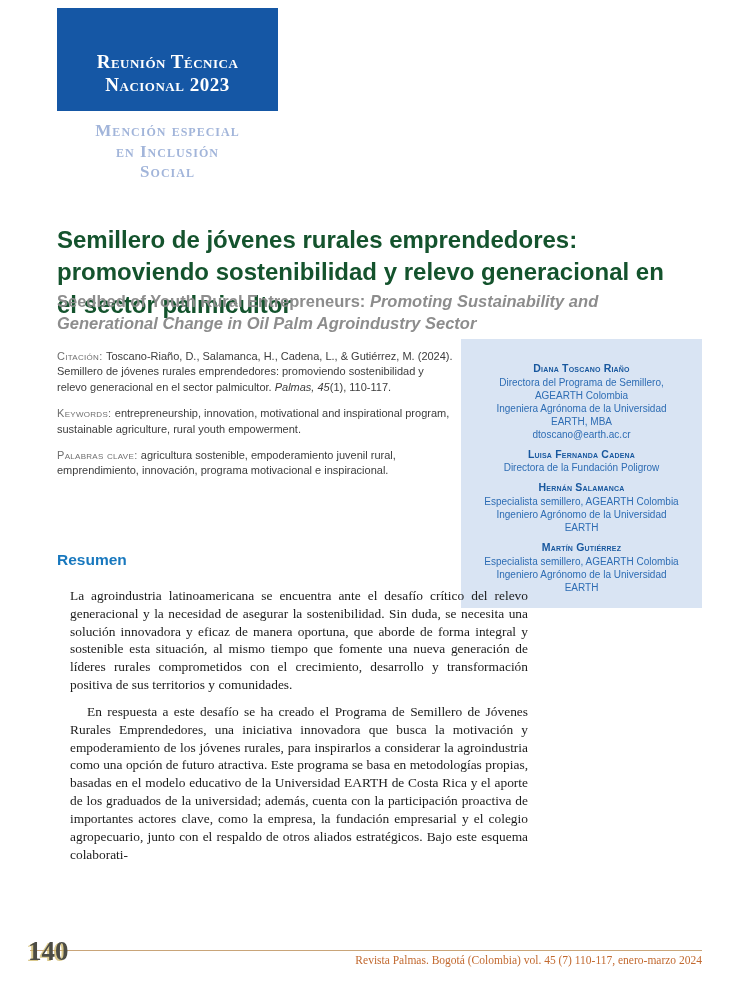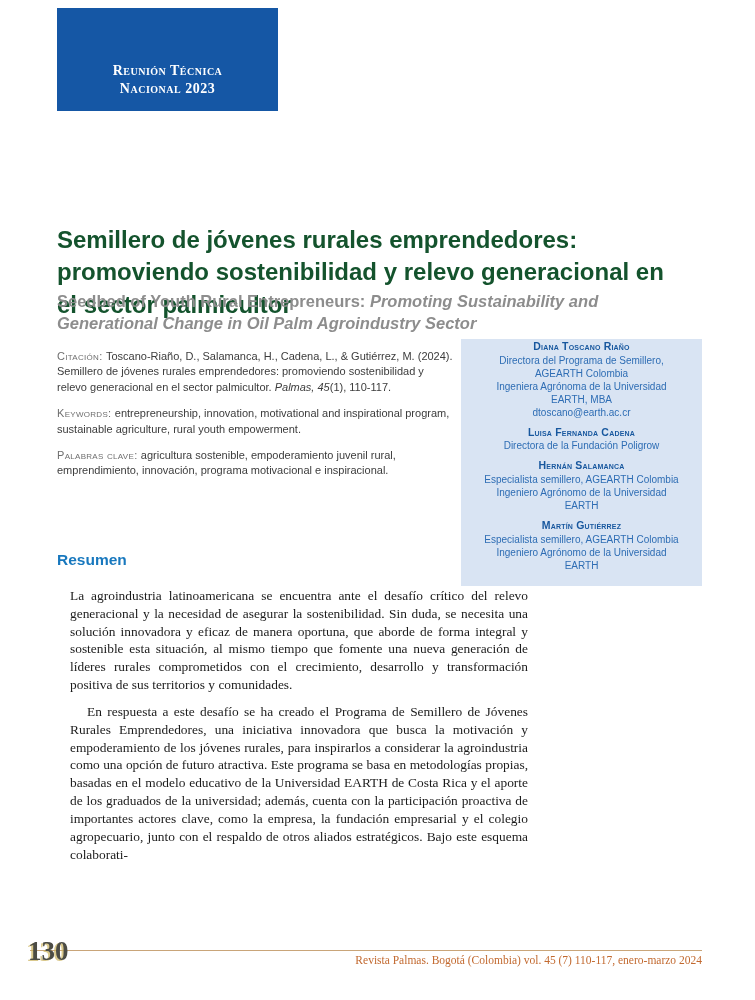--- a/index.html
+++ b/index.html
@@ -20,21 +20,21 @@
     background: #1557a5;
     color: #ffffff;
     display: flex; flex-direction: column;
     justify-content: flex-end; align-items: center;
     padding-bottom: 14px;
   }
   .badge-line {
     font-family: "Liberation Serif", serif;
     font-variant: small-caps;
     font-weight: 700;
-    font-size: 14px;
+    font-size: 19px;
     line-height: 1.25;
     letter-spacing: .5px;
     text-align: center;
   }
   .mention {
     position: absolute; left: 57px; top: 121px; width: 221px;
     text-align: center;
     color: #a2b5da;
     font-variant: small-caps;
     font-weight: 700;
@@ -77,21 +77,21 @@
     font-variant: small-caps;
     color: #6e6e6e;
     letter-spacing: .3px;
   }
 
   
   .authors {
     position: absolute; left: 461px; top: 339px; width: 241px;
     min-height: 242px;
     background: #d9e4f3;
-    padding: 1px 6px 8px;
+    padding: 23px 6px 8px;
     text-align: center;
     font-family: "Liberation Sans", sans-serif;
     font-size: 10px;
     line-height: 1.3;
     color: #2e6db4;
   }
   .author { margin-bottom: 7px; }
   .author:last-child { margin-bottom: 6px; }
   .author-name {
     font-weight: 700;
@@ -145,20 +145,23 @@
 </head>
 <body>
 
 <div class="page">
 
   <div class="badge-box">
     <div class="badge-line">Reunión Técnica</div>
     <div class="badge-line">Nacional 2023</div>
   </div>
 
+  <div class="mention">Mención especial
+en Inclusión
+Social</div>
 
   <h1 class="title-es">Semillero de jóvenes rurales emprendedores: promoviendo sostenibilidad y relevo generacional en el sector palmicultor</h1>
 
   <h2 class="title-en"><span>Seedbed of Youth Rural Entrepreneurs: </span><span class="it">Promoting Sustainability and Generational Change in Oil Palm Agroindustry Sector</span></h2>
 
   <div class="meta">
     <p class="meta-p"><span class="meta-label">Citación: </span><span>Toscano-Riaño, D., Salamanca, H., Cadena, L., &amp; Gutiérrez, M. (2024). Semillero de jóvenes rurales emprendedores: promoviendo sostenibilidad y relevo generacional en el sector palmicultor. </span><span class="it">Palmas, 45</span><span>(1), 110-117.</span></p>
     <p class="meta-p"><span class="meta-label">Keywords: </span><span>entrepreneurship, innovation, motivational and inspirational program, sustainable agriculture, rural youth empowerment.</span></p>
     <p class="meta-p"><span class="meta-label">Palabras clave: </span><span>agricultura sostenible, empoderamiento juvenil rural, emprendimiento, innovación, programa motivacional e inspiracional.</span></p>
   </div>
@@ -191,16 +194,16 @@
   </aside>
 
   <h3 class="section-heading">Resumen</h3>
 
   <div class="body-col">
     <p>La agroindustria latinoamericana se encuentra ante el desafío crítico del relevo generacional y la necesidad de asegurar la sostenibilidad. Sin duda, se necesita una solución innovadora y eficaz de manera oportuna, que aborde de forma integral y sostenible esta situación, al mismo tiempo que fomente una nueva generación de líderes rurales comprometidos con el crecimiento, desarrollo y transformación positiva de sus territorios y comunidades.</p>
     <p class="indent">En respuesta a este desafío se ha creado el Programa de Semillero de Jóvenes Rurales Emprendedores, una iniciativa innovadora que busca la motivación y empoderamiento de los jóvenes rurales, para inspirarlos a considerar la agroindustria como una opción de futuro atractiva. Este programa se basa en metodologías propias, basadas en el modelo educativo de la Universidad EARTH de Costa Rica y el aporte de los graduados de la universidad; además, cuenta con la participación proactiva de importantes actores clave, como la empresa, la fundación empresarial y el colegio agropecuario, junto con el respaldo de otros aliados estratégicos. Bajo este esquema colaborati-</p>
   </div>
 
   <div class="footer-rule"></div>
-  <div class="page-number">130</div>
+  <div class="page-number">140</div>
   <div class="journal-line">Revista Palmas. Bogotá (Colombia) vol. 45 (7) 110-117, enero-marzo 2024</div>
 
 </div>
 
 </body></html>

